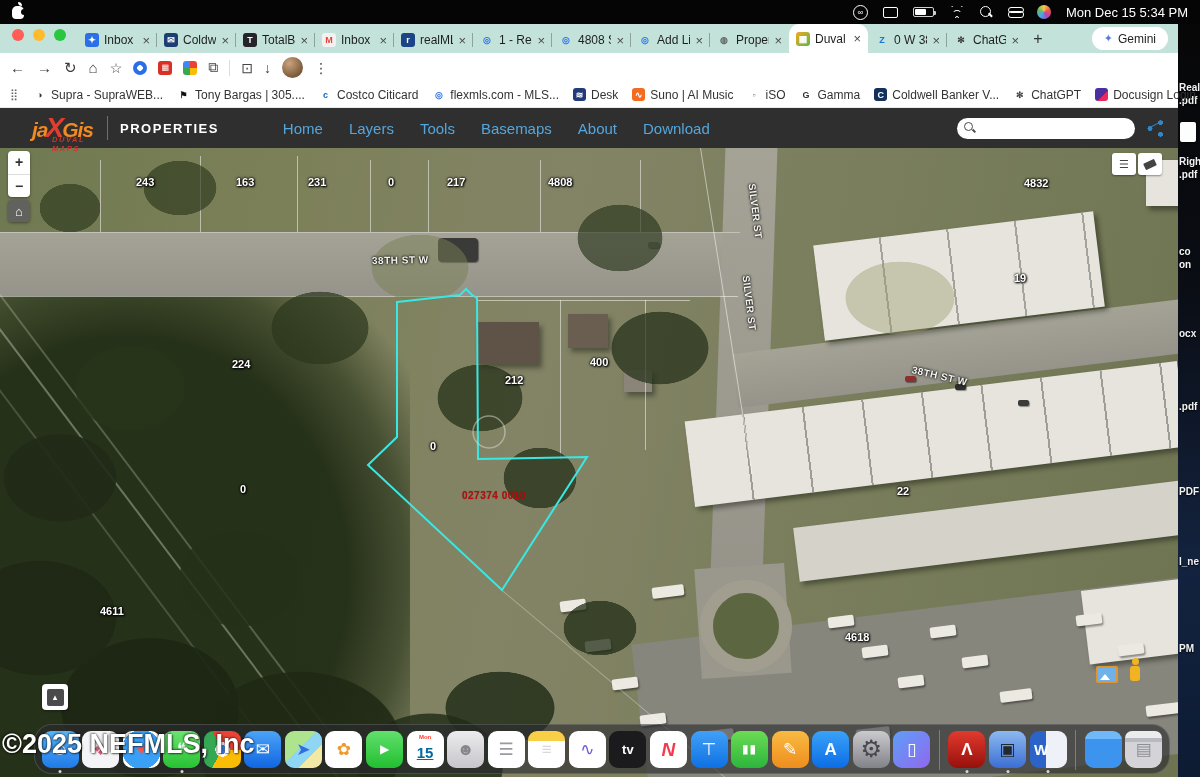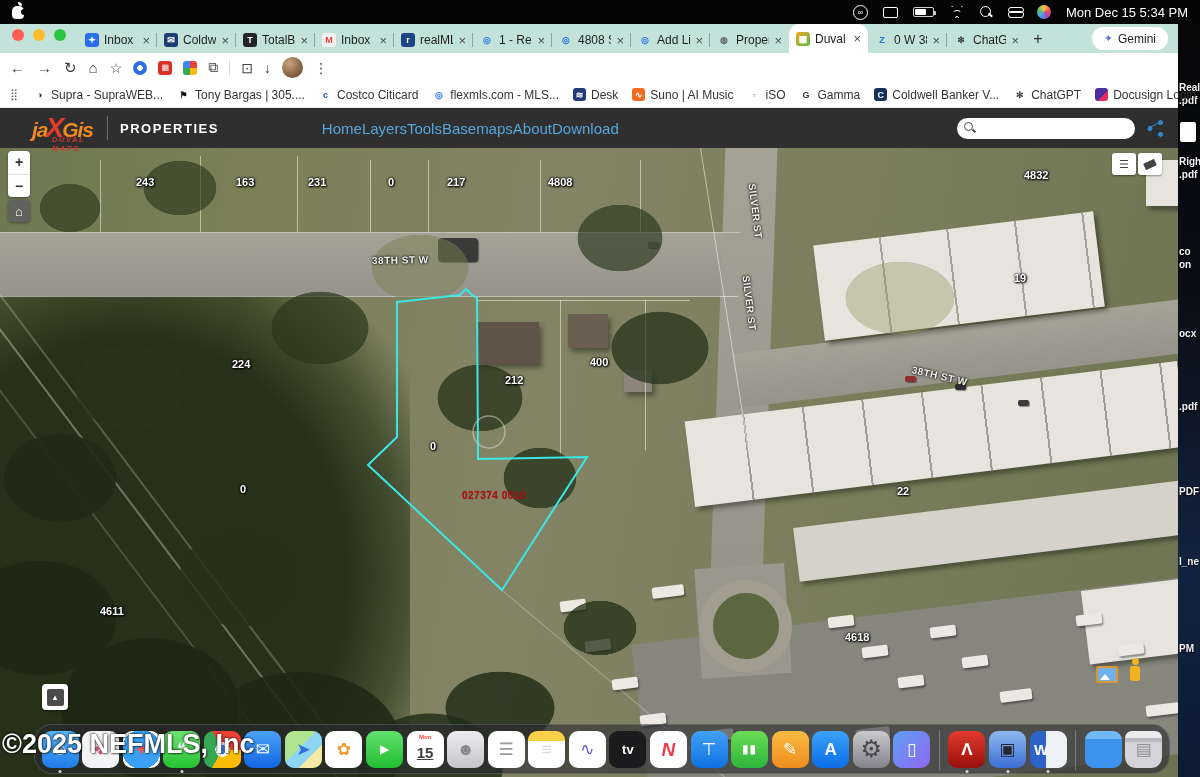--- a/index.html
+++ b/index.html
@@ -69,21 +69,21 @@
   .bm{display:flex;align-items:center;gap:5px;padding:0 7px;white-space:nowrap}
   .bm .fav{width:13px;height:13px;border-radius:3px;display:grid;place-items:center;font-size:9px;font-weight:700}
   
   #siteheader{position:absolute;top:108px;left:0;width:1178px;height:40px;background:#2f2f2f;display:flex;align-items:center;z-index:55}
   #logo{display:flex;align-items:baseline;margin-left:32px;position:relative;font-style:italic;font-weight:900}
   #logo .lg1,#logo .lg2{font-size:21px;color:#f08a21;letter-spacing:-1px}
   #logo .lgX{font-size:28px;color:#e23d2e;margin:0 -2px}
   #logo-sub{position:absolute;left:20px;bottom:-9px;font-size:7.5px;font-weight:700;color:#d0342c;letter-spacing:1.6px;font-style:italic}
   .hdr-div{width:1px;height:24px;background:#6f6f6f;margin:0 12px 0 14px}
   #hdr-section{font-size:13px;font-weight:700;color:#fff;letter-spacing:1.5px}
-  #site-nav{display:flex;margin-left:103px;font-size:15px}
+  #site-nav{display:flex;gap:26px;margin-left:64px;font-size:15px}
   #site-nav .nl{color:#55a6dc;cursor:pointer}
   #hdr-search{margin-left:auto;margin-right:14px;display:flex;align-items:center;gap:12px}
   #search-pill{width:178px;height:21px;background:#fff;border-radius:11px;display:flex;align-items:center;padding:0 7px;gap:5px}
   .mag{position:relative;width:12px;height:12px;flex:none}
   .mag::before{content:"";position:absolute;width:7px;height:7px;border:1.8px solid #4a4a4a;border-radius:50%}
   .mag::after{content:"";position:absolute;left:8px;top:8px;width:4px;height:1.8px;background:#4a4a4a;transform:rotate(45deg)}
   #search-pill input{border:none;outline:none;flex:1;font-size:12px;background:transparent}
   .share-ic{position:relative;width:17px;height:17px}
   .share-ic::before{content:"";position:absolute;inset:0;background:
     radial-gradient(circle at 3px 8.5px,#2f86c8 0 2.4px,transparent 2.6px),
@@ -450,21 +450,21 @@
   </svg>
 
   <div data-name="parcel-labels">
 
   <div class="plabel" data-name="parcel-label" style="left: 136px; top: 28px;">243</div>
       <div class="plabel" data-name="parcel-label" style="left: 236px; top: 28px;">163</div>
       <div class="plabel" data-name="parcel-label" style="left: 308px; top: 28px; text-align: center;">231</div>
       <div class="plabel" data-name="parcel-label" style="left: 388px; top: 28px;">0</div>
       <div class="plabel" data-name="parcel-label" style="left: 447px; top: 28px;">217</div>
       <div class="plabel" data-name="parcel-label" style="left: 548px; top: 28px;">4808</div>
-      <div class="plabel" data-name="parcel-label" style="left: 1024px; top: 21px;">4832</div>
+      <div class="plabel" data-name="parcel-label" style="left: 1024px; top: 29px;">4832</div>
       <div class="plabel" data-name="parcel-label" style="left: 1014px; top: 124px;">19</div>
       <div class="plabel" data-name="parcel-label" style="left: 232px; top: 210px;">224</div>
       <div class="plabel" data-name="parcel-label" style="left: 505px; top: 226px;">212</div>
       <div class="plabel" data-name="parcel-label" style="left: 590px; top: 208px;">400</div>
       <div class="plabel" data-name="parcel-label" style="left: 430px; top: 292px;">0</div>
       <div class="plabel" data-name="parcel-label" style="left: 240px; top: 335px;">0</div>
       <div class="plabel" data-name="parcel-label" style="left: 897px; top: 337px;">22</div>
       <div class="plabel" data-name="parcel-label" style="left: 100px; top: 457px;">4611</div>
       <div class="plabel" data-name="parcel-label" style="left: 845px; top: 483px;">4618</div>
     </div>
@@ -575,21 +575,21 @@
     <div class="dock-item" data-name="dock-item-facetime">
       <span class="dibox" data-name="dock-icon" style="background: linear-gradient(rgb(97, 224, 108), rgb(34, 191, 49));">
         <span class="g2"></span>
         <span class="g" style="color: rgb(255, 255, 255);">▶</span>
       </span>
     </div>
 
     <div class="dock-item" data-name="dock-item-calendar">
       <span class="dibox" data-name="dock-icon" style="background: rgb(255, 255, 255);">
         <span class="g2">Mon</span>
-        <span class="g" style="color: #404040; text-decoration: underline;">15</span>
+        <span class="g" style="color: #0369a1; text-decoration: underline;">15</span>
       </span>
     </div>
 
     <div class="dock-item" data-name="dock-item-contacts">
       <span class="dibox" data-name="dock-icon" style="background: linear-gradient(rgb(236, 236, 238), rgb(198, 198, 203));">
         <span class="g2"></span>
         <span class="g" style="color: rgb(134, 134, 140);">☻</span>
       </span>
     </div>
 

